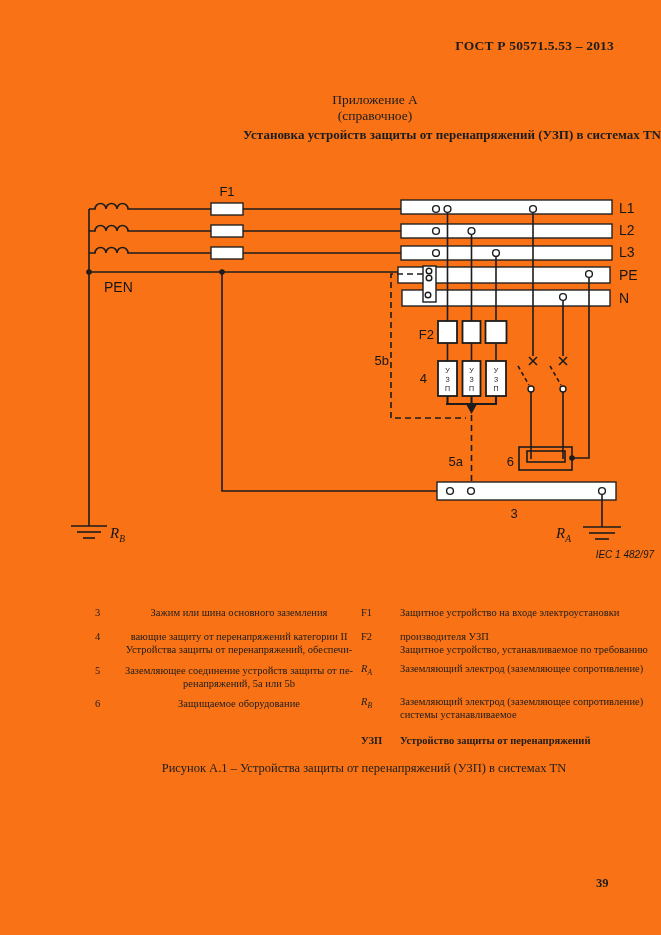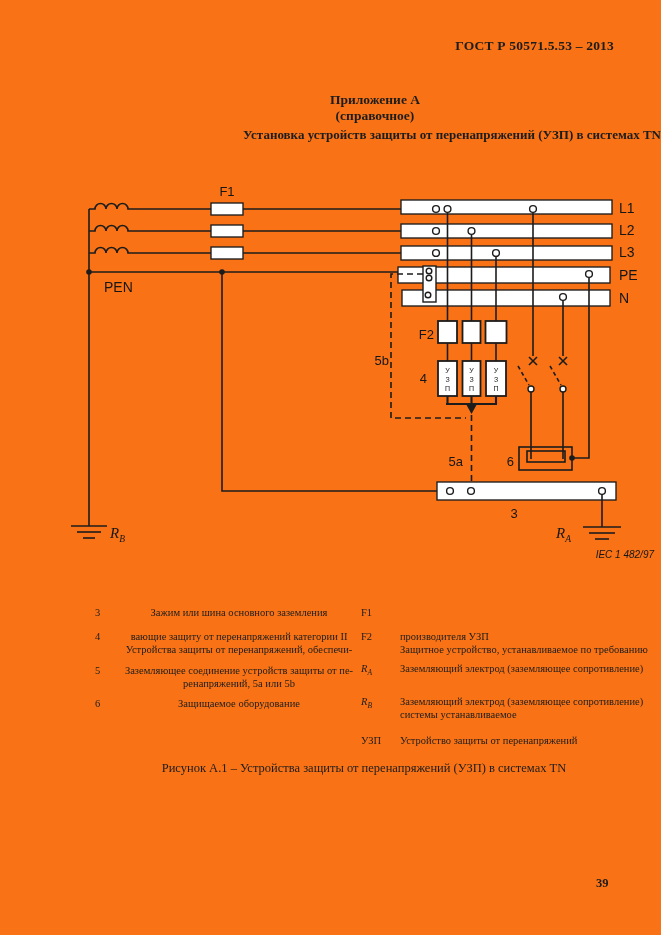--- a/index.html
+++ b/index.html
@@ -6,21 +6,21 @@
   .page {
     position:relative; width:661px; height:935px; background:#f97316;
     font-family:"Liberation Serif", serif; color:#1c1c1c; overflow:hidden;
   }
   .hdr {
     position:absolute; top:38px; right:47px;
     font-weight:bold; font-size:13.5px; letter-spacing:.2px;
   }
   .annex {
     position:absolute; top:92px; left:90px; width:570px;
-    text-align:center; font-weight:bold; font-size:13.5px; line-height:16px;
+    text-align:center; font-weight:normal; font-size:13.5px; line-height:16px;
   }
   .main-title {
     position:absolute; top:127px; left:45px; width:616px;
     text-align:right; font-weight:bold; font-size:13px;
   }
   svg.diagram { position:absolute; top:0; left:0; pointer-events:none; }
   svg .w   { stroke:#1c1c1c; stroke-width:1.6; fill:none; }
   svg .w2  { stroke:#1c1c1c; stroke-width:2.1; fill:none; }
   svg .bar { fill:#ffffff; stroke:#1c1c1c; stroke-width:1.35; }
   svg .box { fill:#ffffff; stroke:#1c1c1c; stroke-width:1.8; }
@@ -250,20 +250,23 @@
     </div>
     <div class="lrow lcol" style="top:697px;">
       <span class="lkey">6</span>
       <span class="ltxt">
           <span class="lline">Защищаемое оборудование</span>
         </span>
     </div>
 
     <div class="lrow rcol" style="top:606px;">
       <span class="lkey">F1</span>
+      <span class="ltxt">
+          <span class="lline">Защитное устройство на входе электроустановки</span>
+        </span>
     </div>
     <div class="lrow rcol" style="top:630px;">
       <span class="lkey">F2</span>
       <span class="ltxt">
         <span class="lline">производителя УЗП</span>
         <span class="lline">Защитное устройство, устанавливаемое по требованию</span>
       </span>
     </div>
     <div class="lrow rcol" style="top:662px;">
       <span class="lkey"><i class="rk">R</i><sub class="rs">A</sub></span>
@@ -271,21 +274,21 @@
         <span class="lline">Заземляющий электрод (заземляющее сопротивление)</span>
       </span>
     </div>
     <div class="lrow rcol" style="top:695px;">
       <span class="lkey"><i class="rk">R</i><sub class="rs">B</sub></span>
       <span class="ltxt">
         <span class="lline">Заземляющий электрод (заземляющее сопротивление)</span>
         <span class="lline">системы устанавливаемое</span>
       </span>
     </div>
-    <div class="lrow rcol" style="top:734px;">
+    <div class="lrow rcol" style="top:734px;font-weight:bold;">
       <span class="lkey">УЗП</span>
       <span class="ltxt">
           <span class="lline">Устройство защиты от перенапряжений</span>
         </span>
     </div>
   </div>
 
   <div class="caption">Рисунок А.1 – Устройства защиты от перенапряжений (УЗП) в системах TN</div>
 
   <div class="pagenum">39</div>

